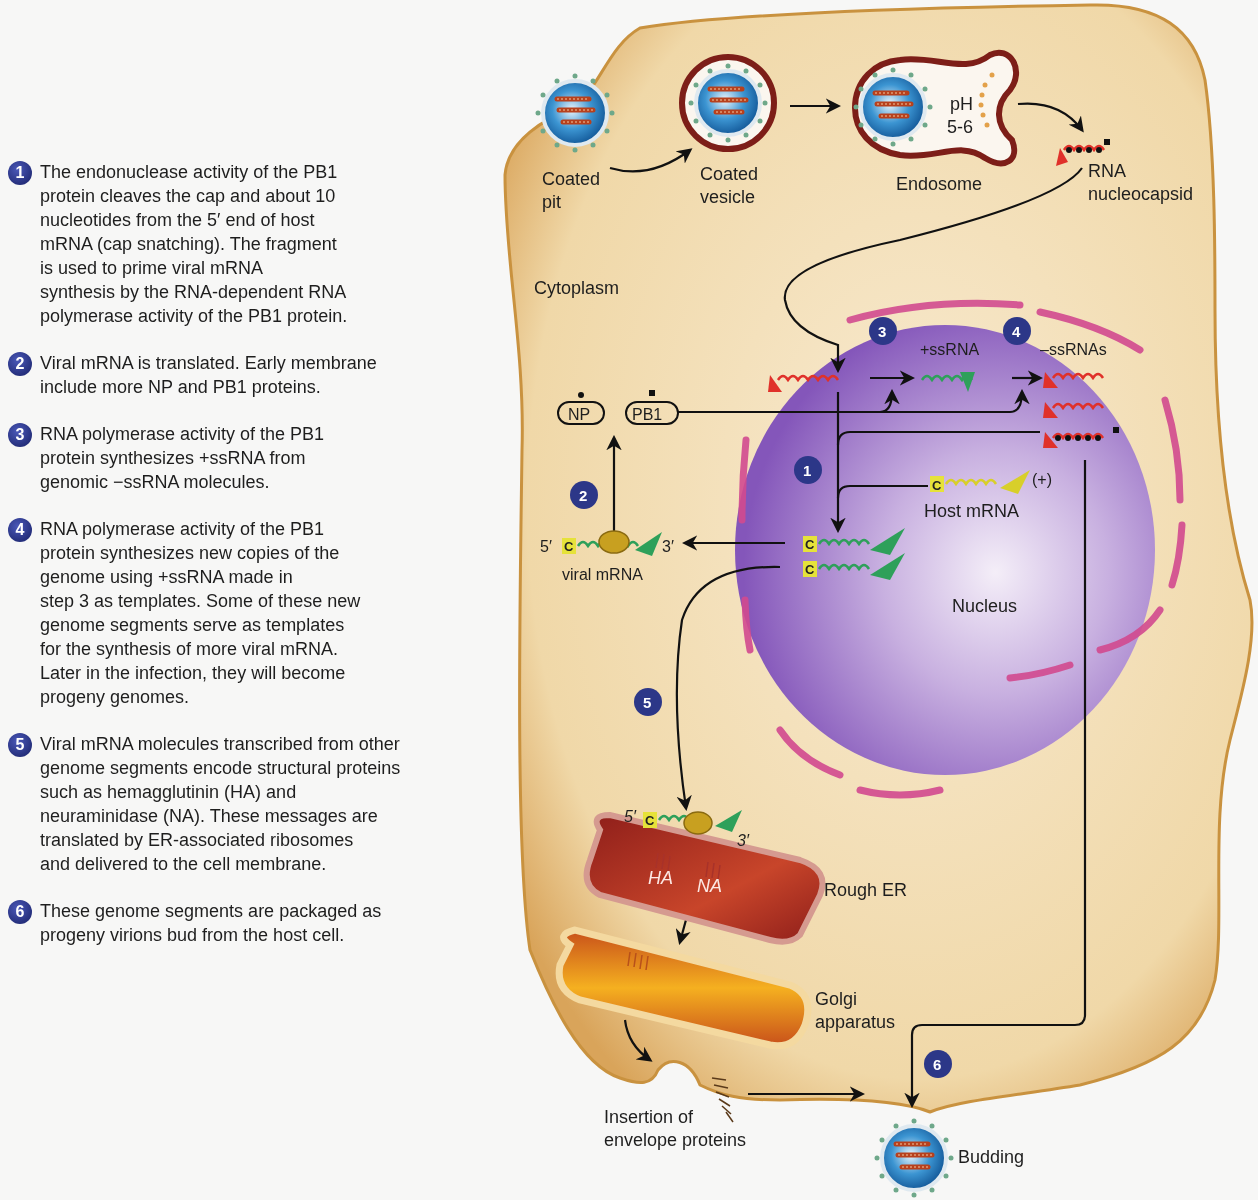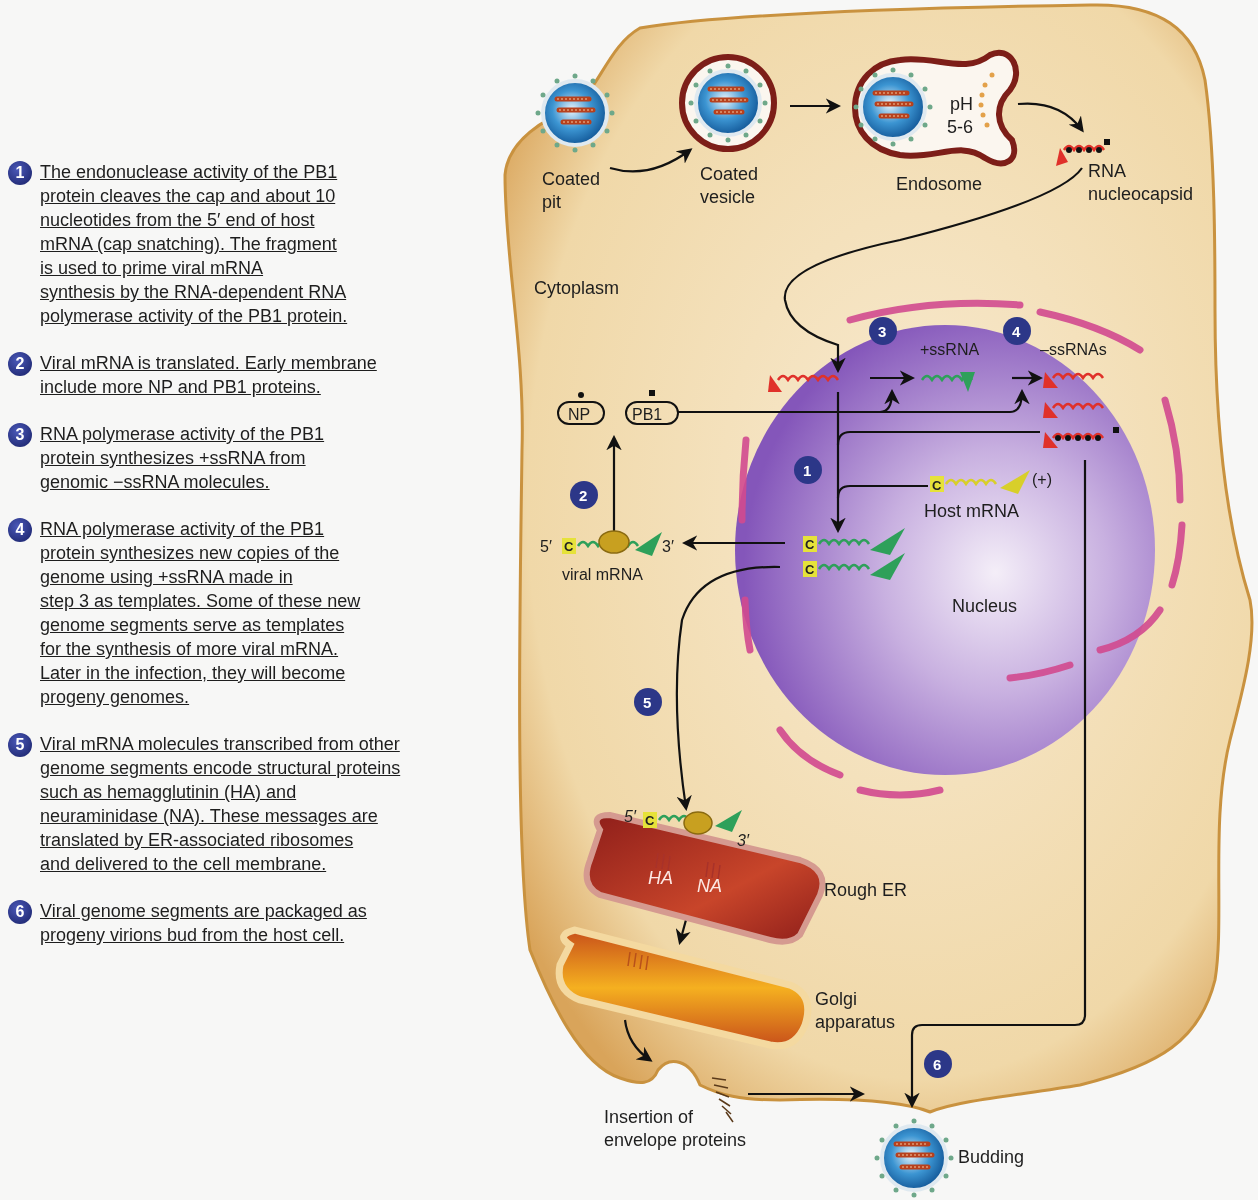--- a/index.html
+++ b/index.html
@@ -9,21 +9,21 @@
     font-family: "Liberation Sans", sans-serif;
     color: #1e1e1e;
   }
   #steps { position: absolute; left: 6px; top: 160px; width: 470px; }
   .step { position: relative; padding-left: 34px; font-size: 18px; line-height: 24px; margin-bottom: 23px; }
   .step .badge {
     position: absolute; left: 2px; top: 1px; width: 24px; height: 24px; border-radius: 50%;
     background: radial-gradient(circle at 40% 35%, #4a58b8, #26307d 70%);
     color: #fff; font-weight: bold; font-size: 16px; text-align: center; line-height: 24px;
   }
-  .step .txt { white-space: pre-line; text-decoration: underline; }
+  .step .txt { white-space: pre-line; }
   svg#diagram { position: absolute; left: 0; top: 0; }
   .lbl { font-family: "Liberation Sans", sans-serif; font-size: 18px; fill: #1e1e1e; }
   .lbl-s { font-family: "Liberation Sans", sans-serif; font-size: 16px; fill: #1e1e1e; }
   .ital { font-style: italic; }
   .badge-c text { font-family: "Liberation Sans", sans-serif; font-weight: bold; font-size: 15px; fill: #fff; }
 </style>
 </head>
 <body>
 
 <div id="steps">
@@ -63,21 +63,21 @@
       <span class="badge">5</span>
       <div class="txt">Viral mRNA molecules transcribed from other
 genome segments encode structural proteins
 such as hemagglutinin (HA) and
 neuraminidase (NA). These messages are
 translated by ER-associated ribosomes
 and delivered to the cell membrane.</div>
     </div>
     <div class="step">
       <span class="badge">6</span>
-      <div class="txt">Viral genome segments are packaged as
+      <div class="txt">These genome segments are packaged as
 progeny virions bud from the host cell.</div>
     </div>
   </div>
 
 <svg id="diagram" width="1258" height="1200" viewBox="0 0 1258 1200">
   <defs>
     <radialGradient id="cytoGrad" cx="55%" cy="45%" r="65%">
       <stop offset="0%" stop-color="#f8ead0"></stop>
       <stop offset="80%" stop-color="#f0d8a8"></stop>
       <stop offset="100%" stop-color="#d9a45a"></stop>

